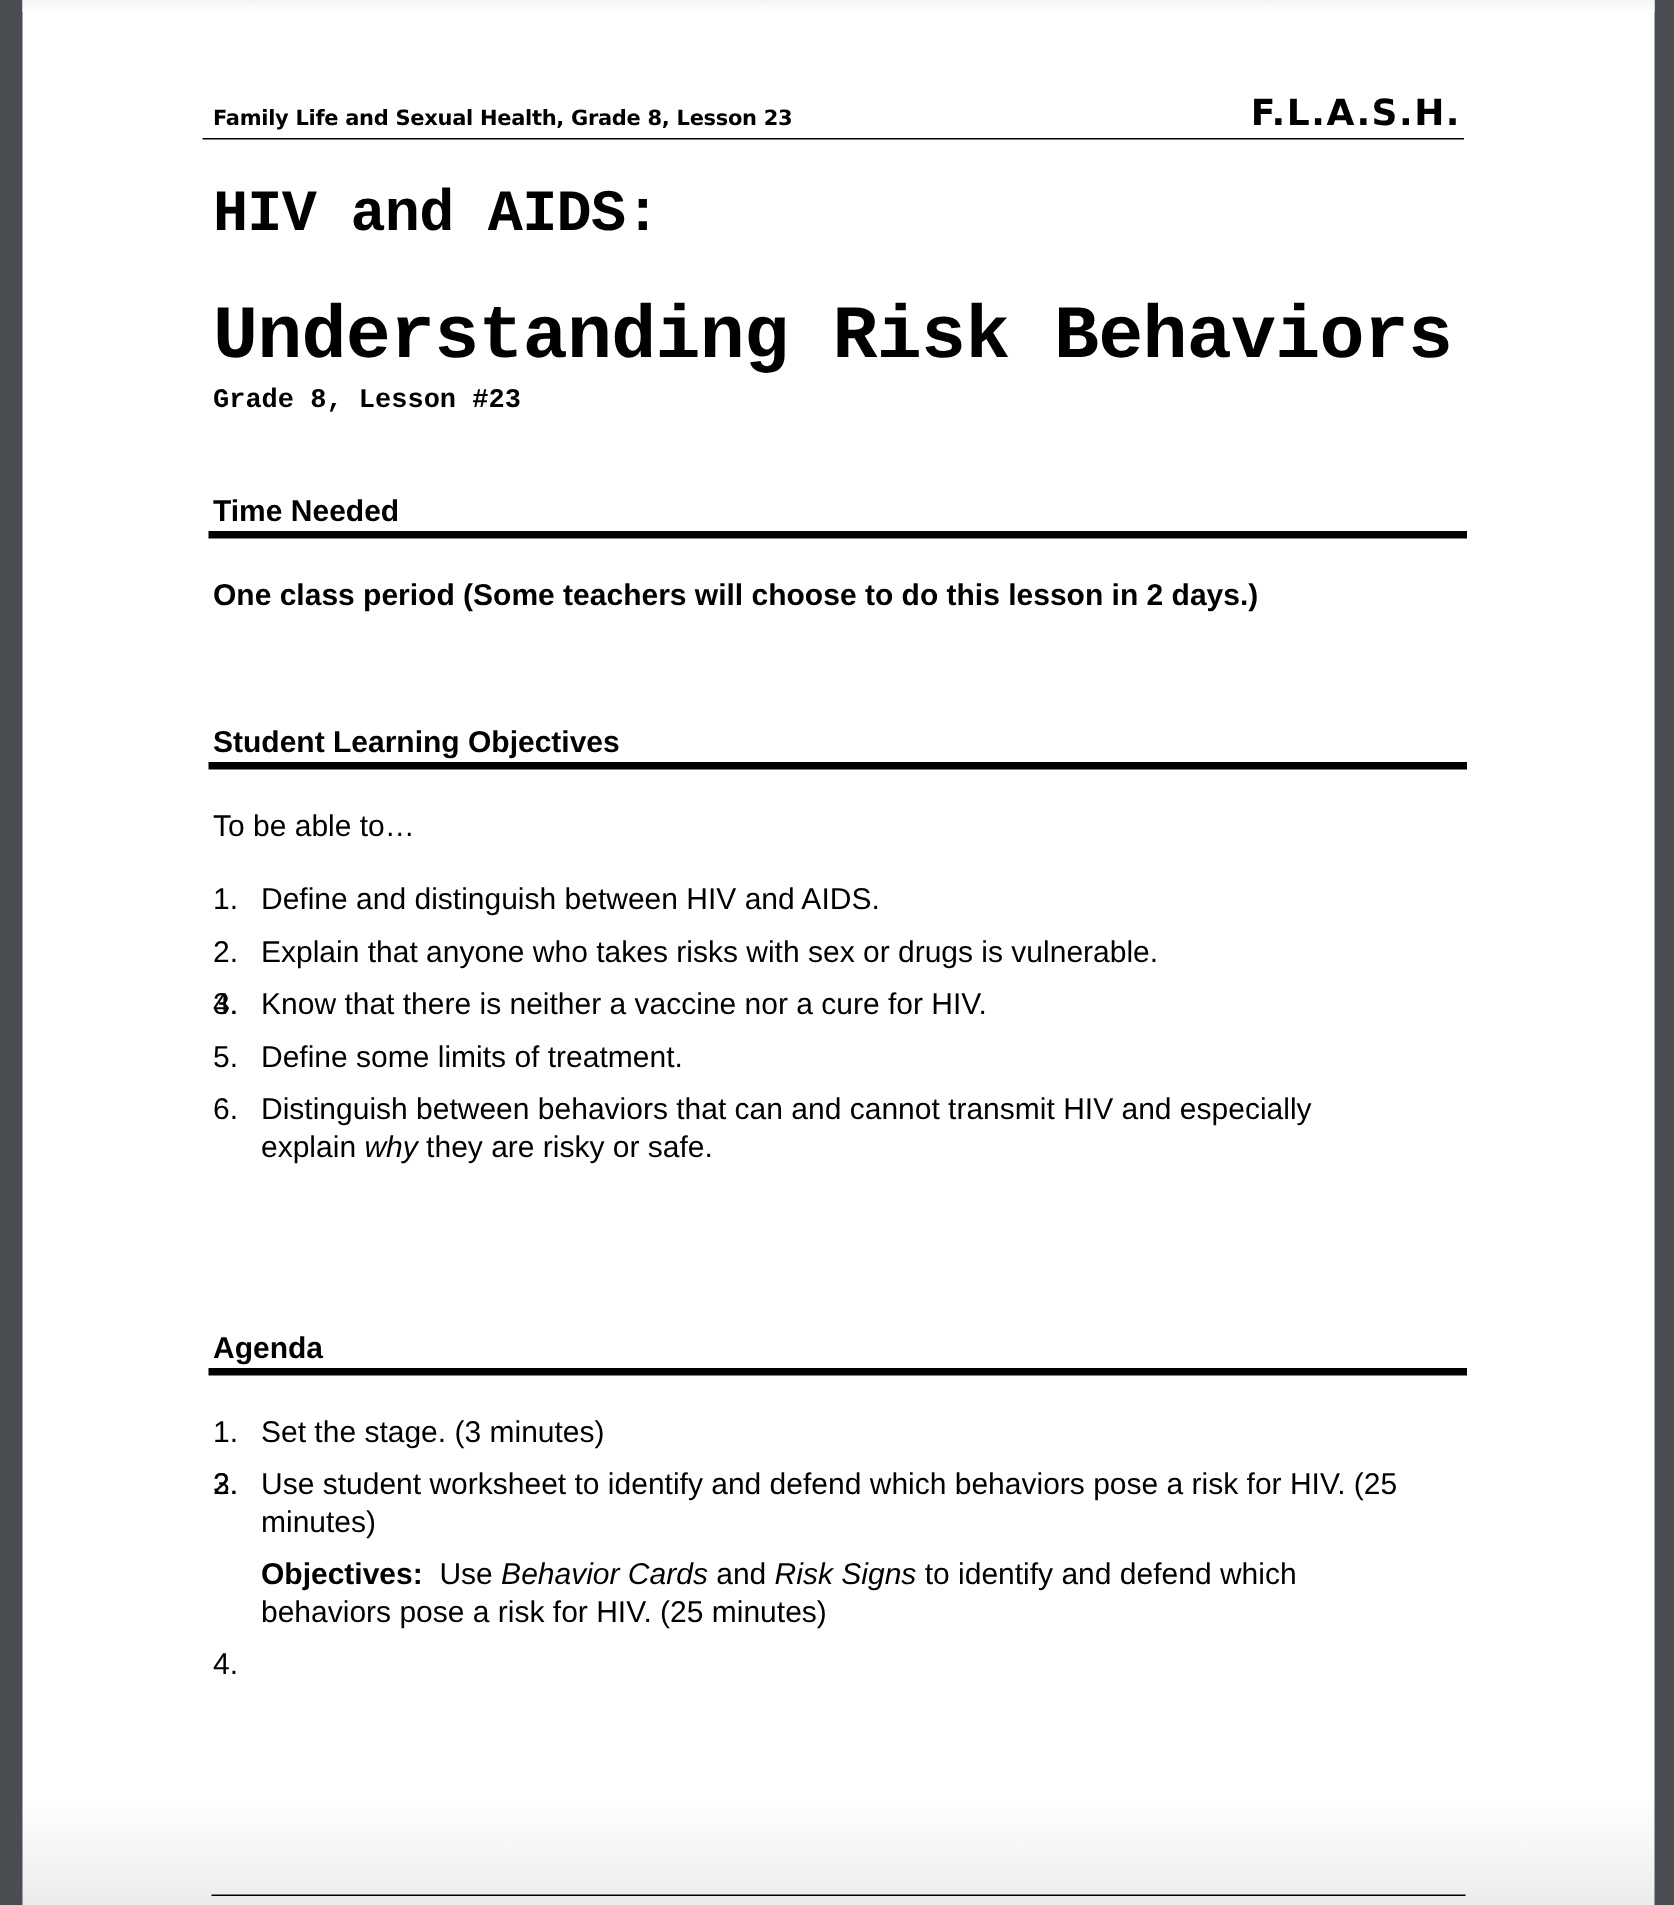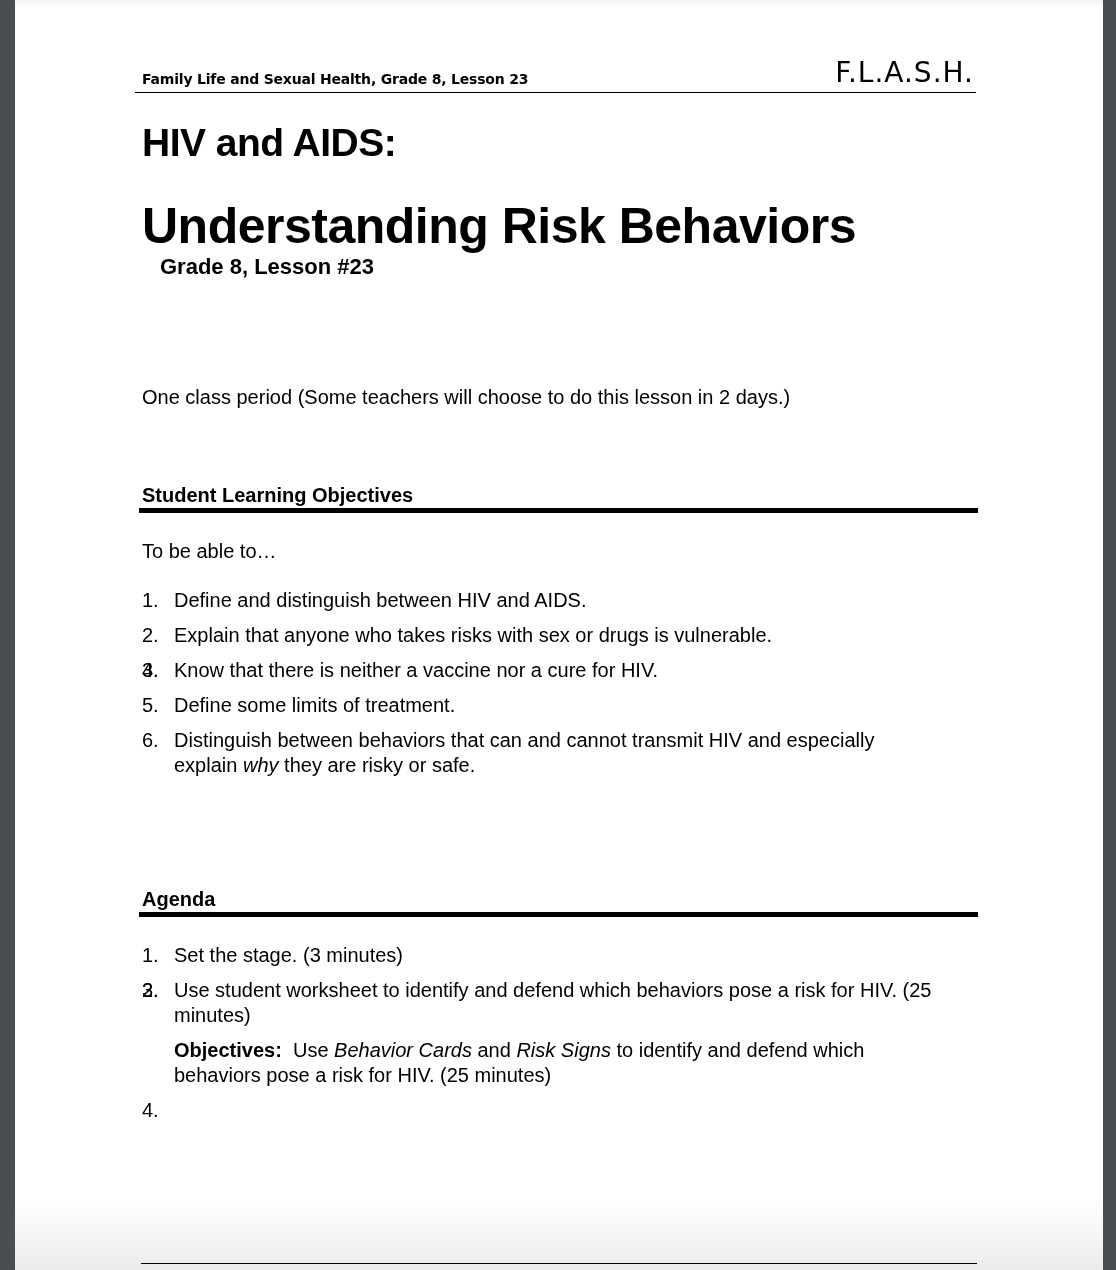--- a/index.html
+++ b/index.html
@@ -25,30 +25,30 @@
     position: absolute; left: 120px; top: 56px; width: 841px; height: 37px;
     border-bottom: 1.5px solid #000;
   }
   .running-header .left {
     position: absolute; left: 7px; bottom: 5px;
     font-family: "DejaVu Sans", sans-serif; font-weight: bold; font-size: 14px;
     letter-spacing: -0.2px;
   }
   .running-header .right {
     position: absolute; right: 2px; bottom: 3px;
-    font-family: "DejaVu Sans", sans-serif; font-weight: normal; font-size: 28px;
+    font-family: "DejaVu Sans", sans-serif; font-weight: bold; font-size: 24px;
     letter-spacing: 1px;
   }
   .title-block {
     position: absolute; left: 127px; top: 118px;
-    font-family: Liberation Sans, sans-serif; font-weight: bold;
+    font-family: Liberation Mono, monospace; font-weight: bold;
   }
   .title-line1 { font-size: 39px; line-height: 50px; letter-spacing: -0.5px; }
   .title-line2 { font-size: 50px; line-height: 56px; letter-spacing: -0.5px; margin-top: 30px; }
-  .title-line3 { font-size: 22px; line-height: 26px; margin-top: 0px; margin-left: 18px; }
+  .title-line3 { font-size: 18px; line-height: 26px; margin-top: 0px; }
 
   .section-head {
     position: absolute; left: 124px; width: 839px;
     border-bottom: 5px solid #000;
     font-family: "Liberation Sans", sans-serif; font-weight: bold; font-size: 20px;
     padding-left: 3px; padding-bottom: 0px; line-height: 26px;
   }
   .body-text {
     position: absolute; left: 127px;
     font-family: "Liberation Sans", sans-serif; font-size: 20px; line-height: 25px;
@@ -77,21 +77,24 @@
       <span class="left">Family Life and Sexual Health, Grade 8, Lesson 23</span>
       <span class="right">F.L.A.S.H.</span>
     </div>
 
     <div class="title-block">
       <div class="title-line1">HIV and AIDS:</div>
       <div class="title-line2">Understanding Risk Behaviors</div>
       <div class="title-line3">Grade 8, Lesson #23</div>
     </div>
 
-    <div class="body-text" style="top:385px;">One class period (Some teachers will choose to do this lesson in 2 days.)</div>
+    <div class="section-head" style="top:328px;">
+      <span>Time Needed</span>
+    </div>
+    <div class="body-text" style="top:385px;font-weight:bold;">One class period (Some teachers will choose to do this lesson in 2 days.)</div>
 
     <div class="section-head" style="top:482px;">
       <span>Student Learning Objectives</span>
     </div>
     <div class="body-text" style="top:539px;">To be able to…</div>
 
     <ol class="olist" style="top:588px;">
       <li><span class="num">1.</span><span>Define and distinguish between HIV and AIDS.</span></li>
       <li><span class="num">2.</span><span>Explain that anyone who takes risks with sex or drugs is vulnerable.</span></li>
       <li><span class="num">3.</span></li>

